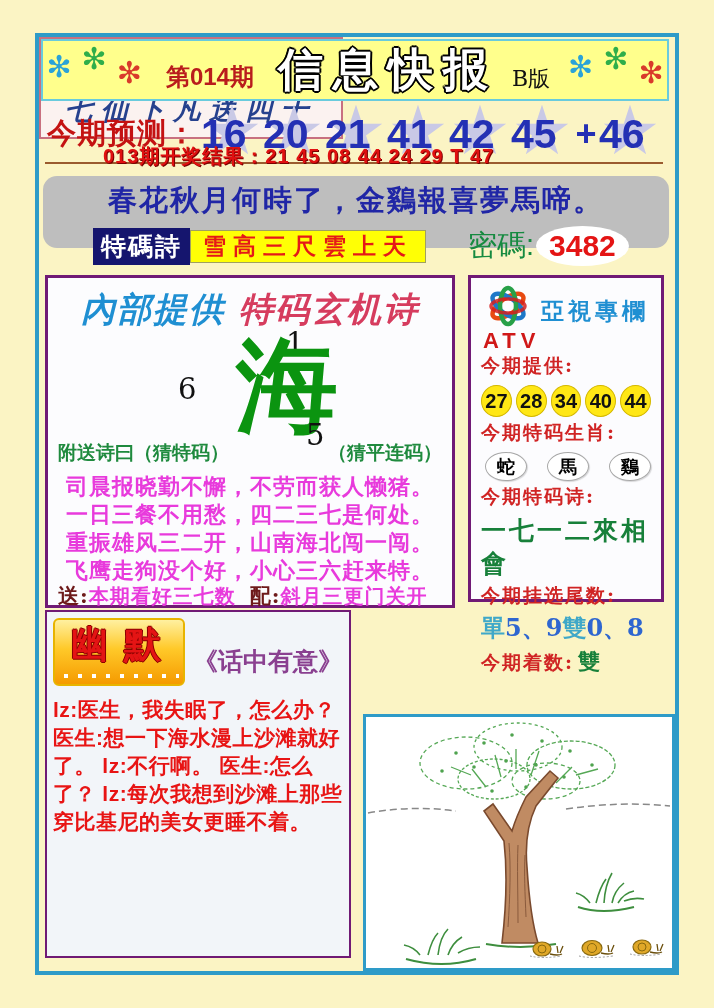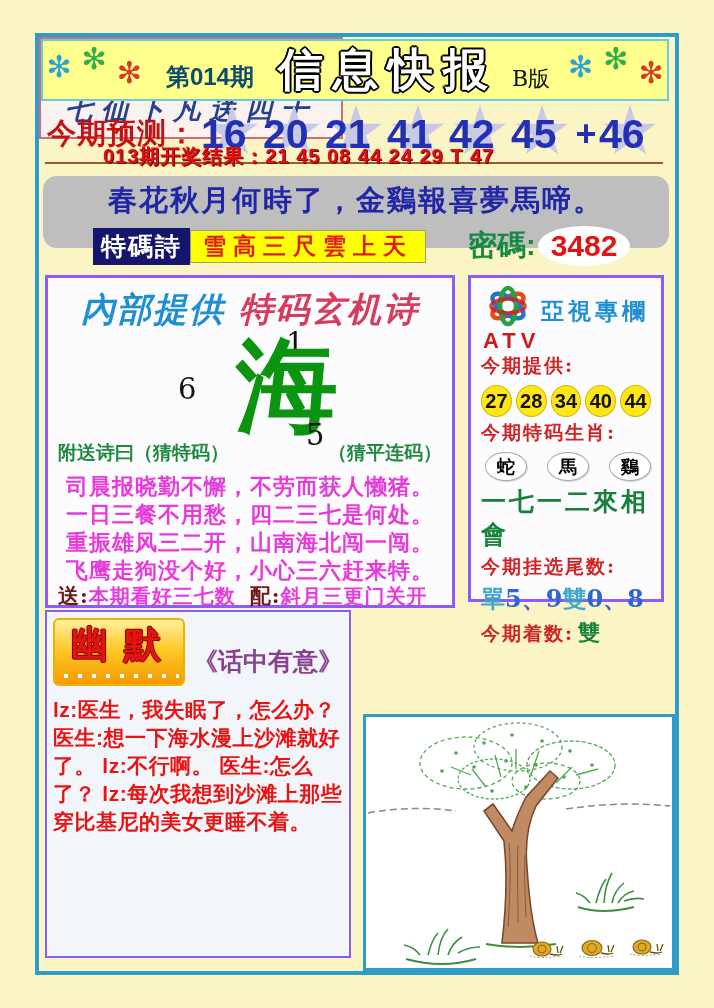--- a/index.html
+++ b/index.html
@@ -13,21 +13,21 @@
 
   
   .header{position:absolute;left:2px;top:2px;width:628px;height:62px;
           background:#FFFF8C;border:2px solid #69CBDD;box-sizing:border-box;
           display:flex;align-items:center;justify-content:center;gap:6px;}
   .ast-group{display:flex;gap:10px;align-items:flex-start;}
   .ast{font-size:30px;line-height:30px;font-weight:bold;}
   .ast.b{color:#2BA3D8;}
   .ast.g{color:#2FAE4A;margin-top:-8px;}
   .ast.r{color:#D93A2B;margin-top:6px;}
-  .issue{font-size:24px;font-weight:bold;color:#0c4a6e;margin:14px 10px 0 18px;}
+  .issue{font-size:24px;font-weight:bold;color:#b91c1c;margin:14px 10px 0 18px;}
   .title{font-size:45px;font-weight:bold;font-family:"DejaVu Serif",serif;
          letter-spacing:10px;color:#fff;margin:0 8px;
          text-shadow:-2px 0 #000,2px 0 #000,0 -2px #000,0 2px #000,
                      -1.4px -1.4px #000,1.4px -1.4px #000,
                      -1.4px 1.4px #000,1.4px 1.4px #000;}
   .edition{font-size:22px;font-family:"DejaVu Serif",serif;color:#111;
            margin:18px 12px 0 0;}
 
   
   .pred-row{position:absolute;left:8px;top:68px;width:622px;height:58px;
@@ -52,27 +52,27 @@
           background:#BEBEBE;border-radius:14px;box-sizing:border-box;}
   .notice-verse{margin-top:5px;text-align:center;font-size:29px;
                 font-weight:bold;color:#2026A6;letter-spacing:2px;
                 font-family:"DejaVu Serif",serif;}
   .notice-row{display:flex;align-items:center;margin:5px 0 0 50px;}
   .tema-badge{background:#15156E;color:#fff;font-size:25px;font-weight:bold;
               padding:2px 8px;letter-spacing:2px;}
   .tema-poem{background:#FFFF05;border:1px solid #A0A060;color:#E51818;
              font-size:23px;font-weight:bold;padding:0 12px;
              letter-spacing:7px;font-family:"DejaVu Serif",serif;}
-  .pwd-label{margin-left:42px;color:#168A40;font-size:29px;font-weight:bold;}
+  .pwd-label{margin-left:42px;color:#168A40;font-size:29px;font-weight:normal;}
   .pwd-value{background:#fff;border-radius:50%;color:#E41414;font-size:30px;
              font-weight:bold;padding:3px 13px;margin-left:2px;}
 
   
   .panel{position:absolute;box-sizing:border-box;background:#FCFCFE;
-         border:3px solid #8b5cf6;}
+         border:3px solid #701a75;}
 
   
   .mystic{left:6px;top:238px;width:410px;height:333px;}
   .mystic-title{margin-top:9px;text-align:center;font-size:34px;
                 font-weight:bold;font-style:italic;letter-spacing:2px;}
   .mystic-title .t1{color:#1F8FD2;margin-right:14px;}
   .mystic-title .t2{color:#D63C5E;}
   .mchar{position:absolute;left:188px;top:56px;font-size:102px;line-height:1;
          font-weight:bold;color:#0B9410;font-family:"DejaVu Serif",serif;}
   .mnum{position:absolute;font-size:29px;color:#111;
@@ -239,20 +239,21 @@
         <span class="ball">34</span>
         <span class="ball">40</span>
         <span class="ball">44</span>
       </div>
       <div class="atv-label">今期特码生肖:</div>
       <div class="zodiacs">
         <span class="zod">蛇</span>
         <span class="zod">馬</span>
         <span class="zod">鷄</span>
       </div>
+      <div class="atv-label">今期特码诗:</div>
       <div class="atv-poem">一七一二來相會</div>
       <div class="atv-label">今期挂选尾数:</div>
       <div class="tail-line">
         <span class="tl">單</span><span class="tv">5、9</span><span class="tl">雙</span><span class="tv">0、8</span>
       </div>
       <div class="atv-label parity-row">
         <span>今期着数:</span><span class="parity-val">雙</span>
       </div>
     </div>
 

